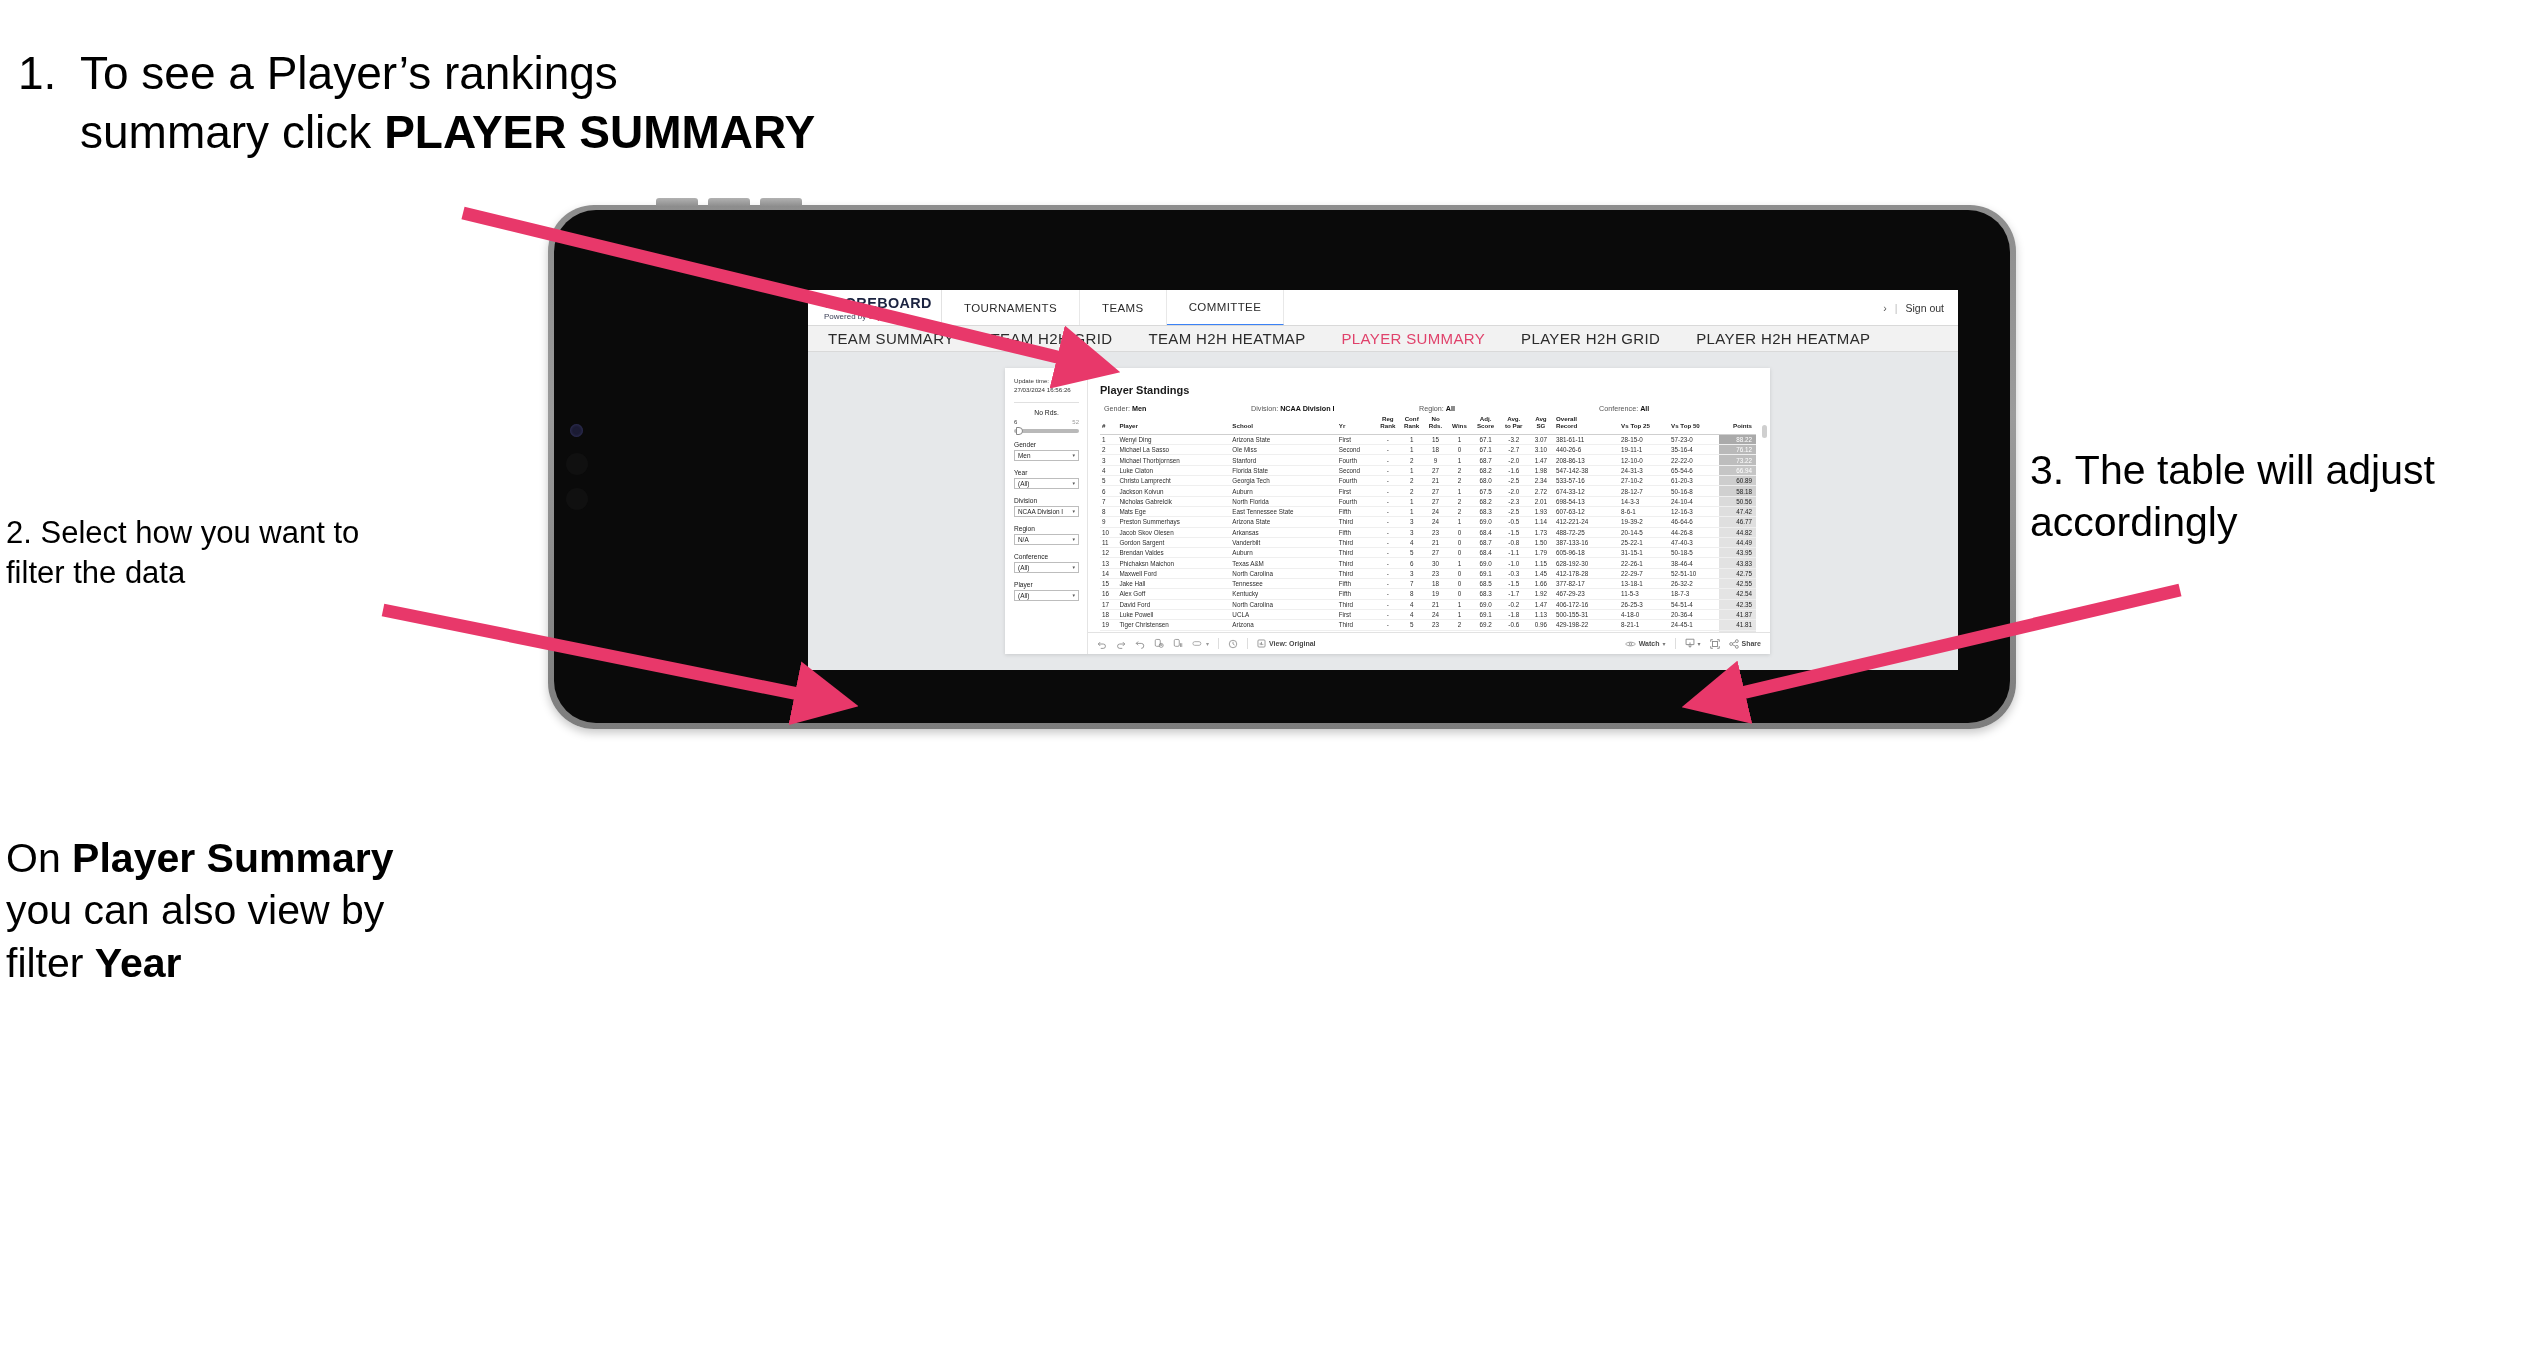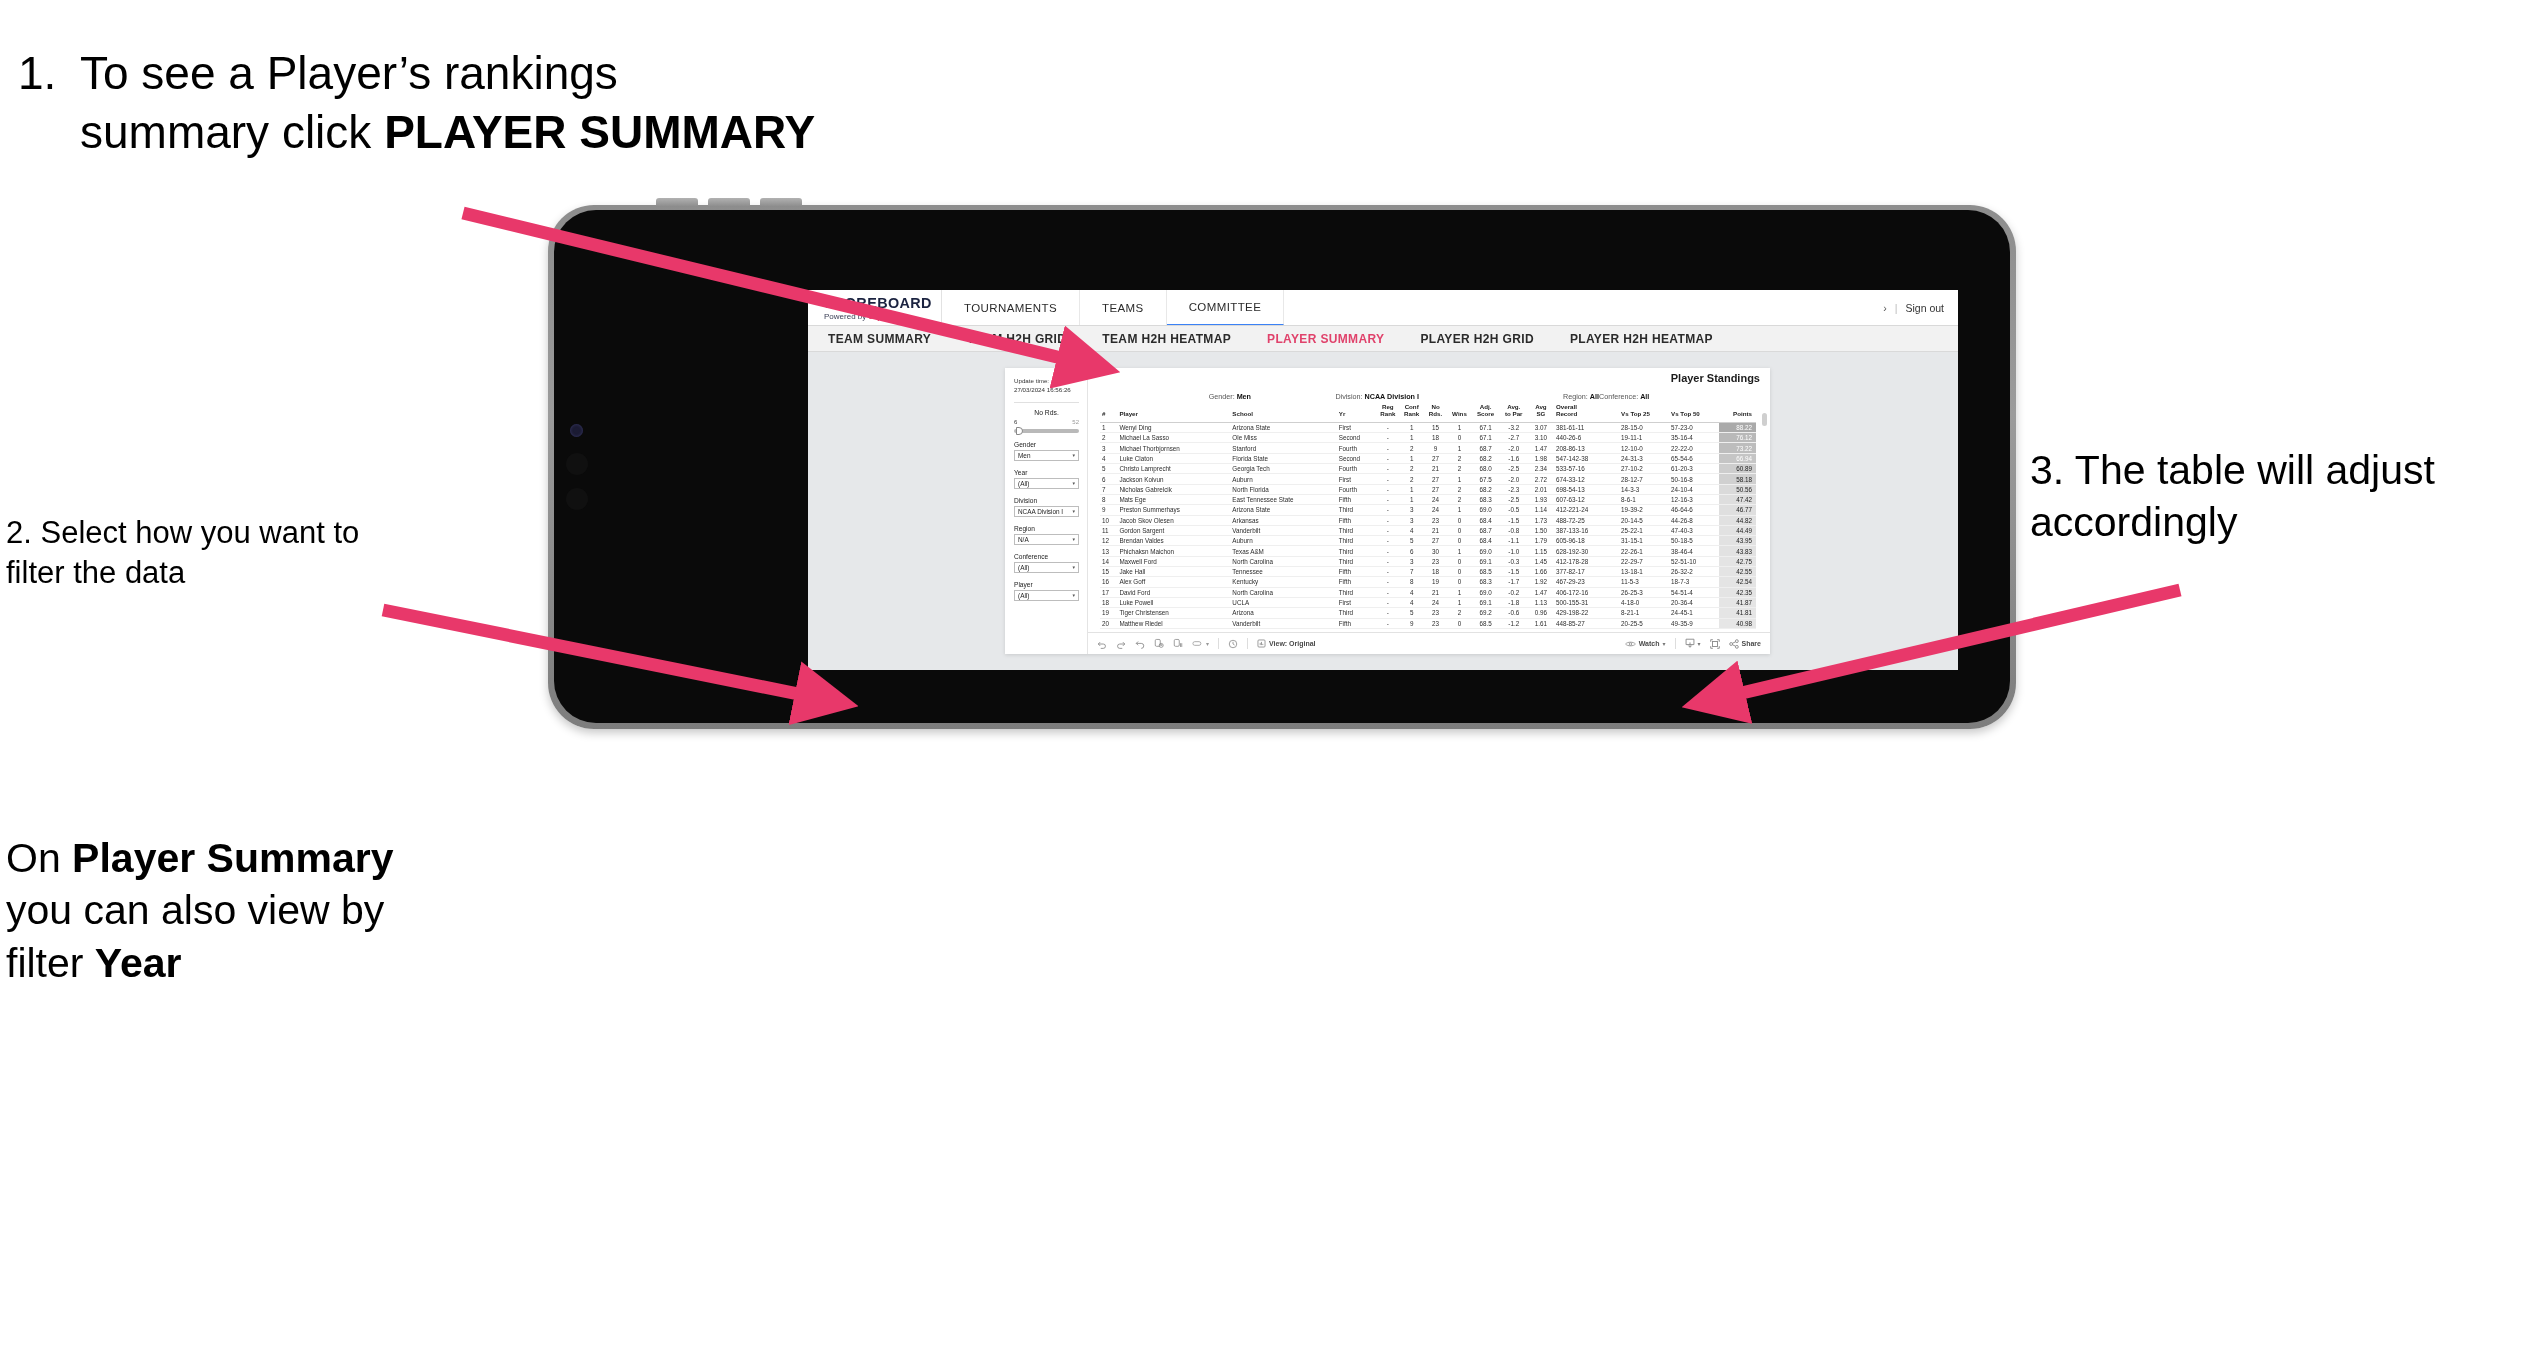--- a/index.html
+++ b/index.html
@@ -100,22 +100,22 @@
   .header-right .sep { color: #bbb; }
   .header-right .signout { cursor: pointer; }
   .header-right .userglyph { color:#555; }
 
   
   #subnav {
     height: 26px; background: #f2f2f2; border-bottom: 1px solid #d9d9d9;
     display: flex; align-items: center; padding-left: 20px; gap: 0;
   }
   #subnav .tab {
-    font-size: 12px; color: #2b2b2b; letter-spacing: .35px;
-    padding: 0 18px; cursor: pointer; white-space: nowrap; font-weight: bold;
+    font-size: 15px; color: #2b2b2b; letter-spacing: .35px;
+    padding: 0 18px; cursor: pointer; white-space: nowrap;
   }
   #subnav .tab:first-child { padding-left: 0; }
   #subnav .tab.active { color: #e0426b; }
 
   
   #viz-area { position: relative; height: 318px; background: #e6e8ea; }
   #viz-card {
     position: absolute; left: 197px; top: 16px; width: 765px; height: 286px;
     background: #fff; box-shadow: 0 1px 4px rgba(0,0,0,.13);
     display: flex; overflow: hidden;
@@ -143,21 +143,21 @@
   }
   .f-select {
     height: 11px; border: 1px solid #bdbdbd; background: #fff;
     display: flex; align-items: center; justify-content: space-between;
     padding: 0 3px; font-size: 6.4px; color: #222; cursor: pointer;
   }
   .f-select .caret { font-size: 5px; color: #555; }
 
   
   #tbl-wrap { flex: 1; display: flex; flex-direction: column; background: #fff; min-width: 0; }
-  #tbl-head-block { padding: 4px 10px 0 12px; text-align: right; }
+  #tbl-head-block { padding: 16px 10px 0 12px; }
   #tbl-title { font-size: 11px; font-weight: bold; color: #1a1a1a; }
   #tbl-meta { display: flex; font-size: 7.2px; color: #555; margin-top: 8px; padding-left: 4px; }
   #tbl-meta .mi { display: inline-block; }
   #tbl-meta .mi b { color: #111; font-weight: bold; }
   #tbl-meta .mi:nth-child(1) { width: 147px; }
   #tbl-meta .mi:nth-child(2) { width: 168px; }
   #tbl-meta .mi:nth-child(3) { width: 180px; }
 
   table { border-collapse: collapse; width: 100%; table-layout: fixed; }
   thead th {

